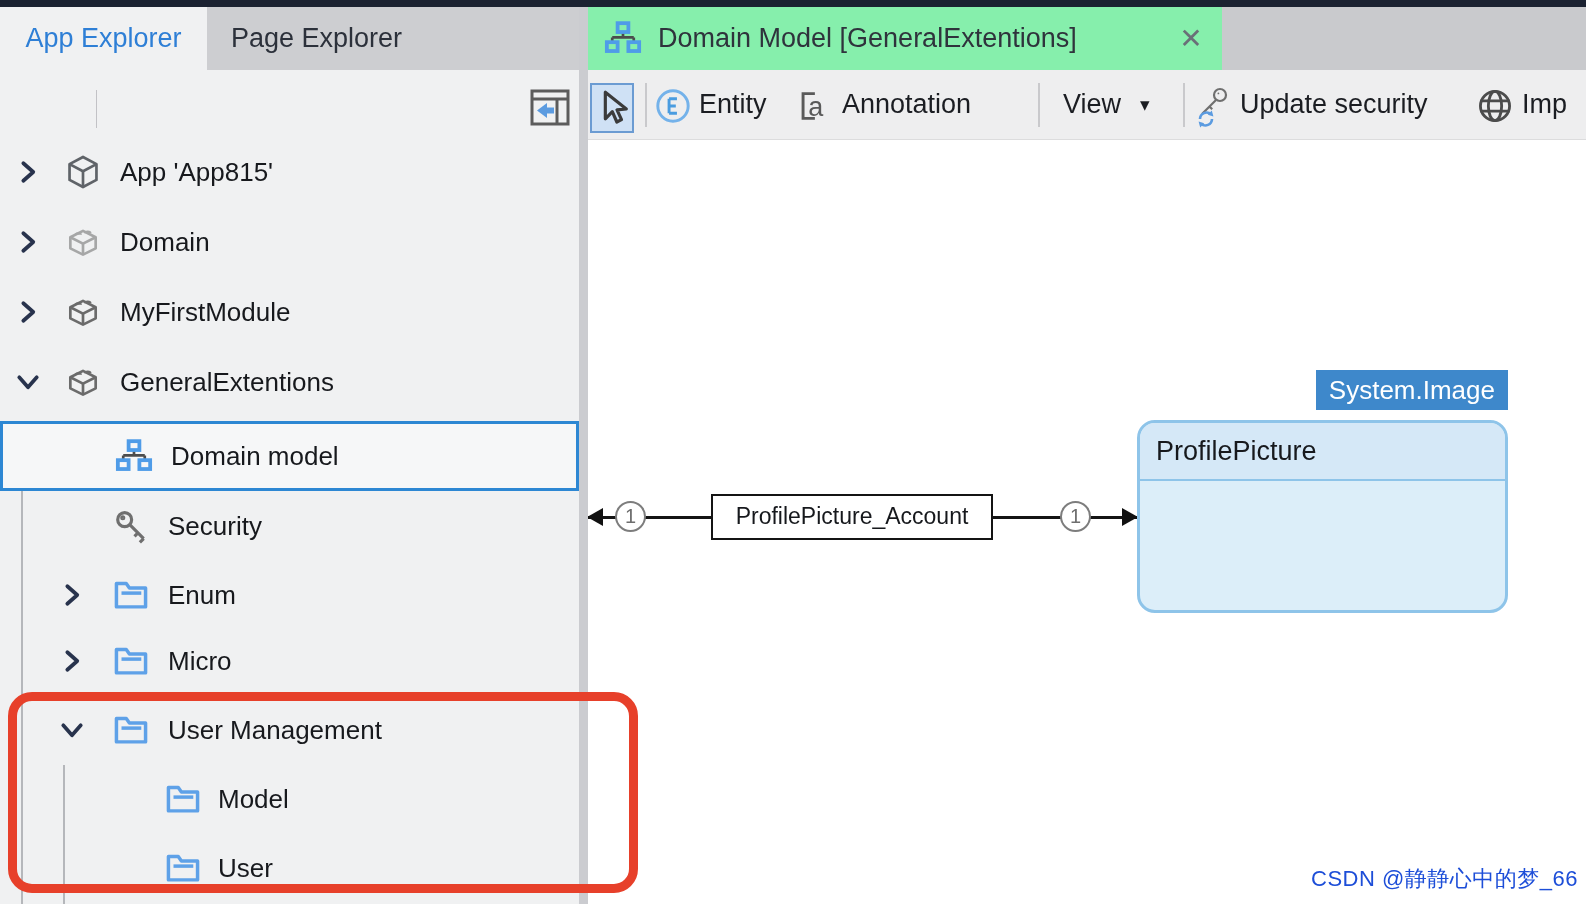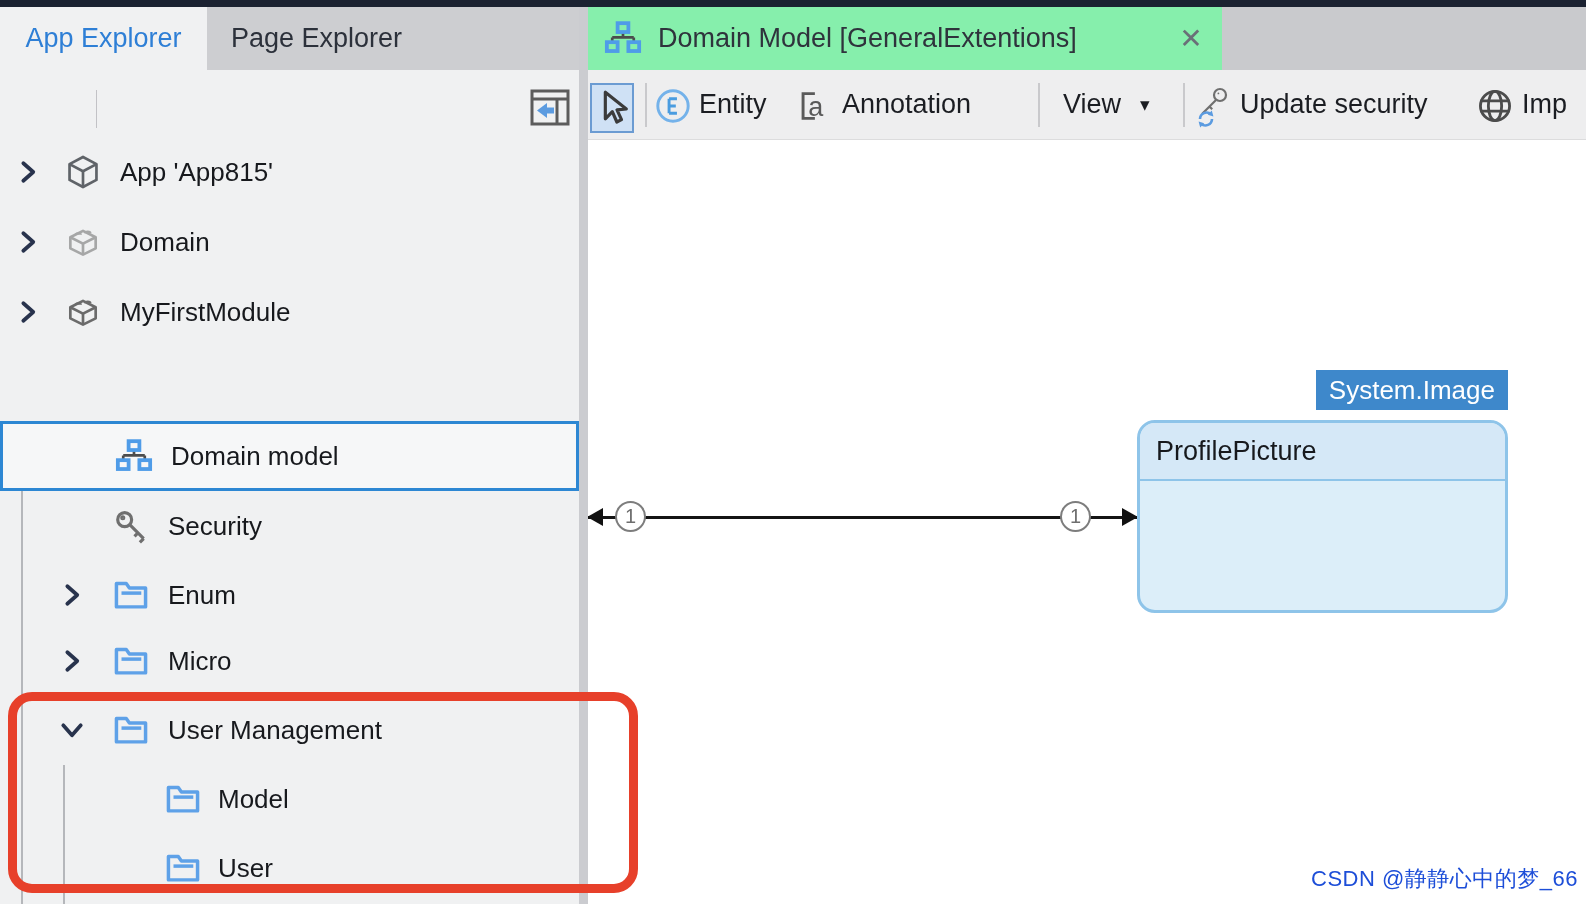--- a/index.html
+++ b/index.html
@@ -175,20 +175,37 @@
         <path d="M4 9 L12 5 L20 9 V16 L12 20 L4 16 Z"></path>
           <path d="M4 9 L12 13 L20 9"></path>
           <path d="M12 13 V20"></path>
         <path d="M7.5 7.4 c0-1 3-1 3 0"></path>
           <path d="M13.5 6.4 c0-1 3-1 3 0"></path>
       </svg>
     </span>
     <span class="tlabel">MyFirstModule</span>
   </div>
 
+  <div class="trow lv0" style="top:207px">
+    <span class="chev">
+      <svg width="28" height="28" viewBox="0 0 24 24" fill="none">
+          <polyline points="4.5,8 12,16.5 19.5,8" stroke="#28334d" stroke-width="3.2" stroke-linecap="round" stroke-linejoin="round"></polyline>
+        </svg>
+    </span>
+    <span class="ticon">
+      <svg width="38" height="38" viewBox="0 0 24 24" fill="none" stroke="#6b6b6b" stroke-width="1.7" stroke-linejoin="round">
+        <path d="M4 9 L12 5 L20 9 V16 L12 20 L4 16 Z"></path>
+          <path d="M4 9 L12 13 L20 9"></path>
+          <path d="M12 13 V20"></path>
+        <path d="M7.5 7.4 c0-1 3-1 3 0"></path>
+          <path d="M13.5 6.4 c0-1 3-1 3 0"></path>
+      </svg>
+    </span>
+    <span class="tlabel">GeneralExtentions</span>
+  </div>
 
   <div class="trow lv1 selected" style="top:281px">
     <span class="ticon" style="top:14px">
       <svg width="38" height="38" viewBox="0 0 24 24" fill="none">
         <path d="M12 8 V11 M5.2 11 H18.8 M5.2 11 V14 M18.8 11 V14" stroke="#4c4c4c" stroke-width="1.7"></path>
         <rect x="8.6" y="2" width="6.8" height="5.6" stroke="#4f9ce8" stroke-width="2.4"></rect>
         <rect x="1.8" y="14" width="6.8" height="5.6" stroke="#4f9ce8" stroke-width="2.4"></rect>
         <rect x="15.4" y="14" width="6.8" height="5.6" stroke="#4f9ce8" stroke-width="2.4"></rect>
       </svg>
     </span>
@@ -340,20 +357,21 @@
   </span>
   <span class="tool-label" style="left:934px">Imp</span>
 </div>
 
 <div class="abs canvas">
   <div class="assoc-line"></div>
   <div class="arrow-left"></div>
   <div class="arrow-right"></div>
 
   <div class="mult m-left">1</div>
+  <div class="assoc-label">ProfilePicture_Account</div>
   <div class="mult m-right">1</div>
 
   <div class="gen-badge">System.Image</div>
 
   <div class="entity">
     <div class="entity-header">
       <div class="entity-name">ProfilePicture</div>
     </div>
   </div>
 

